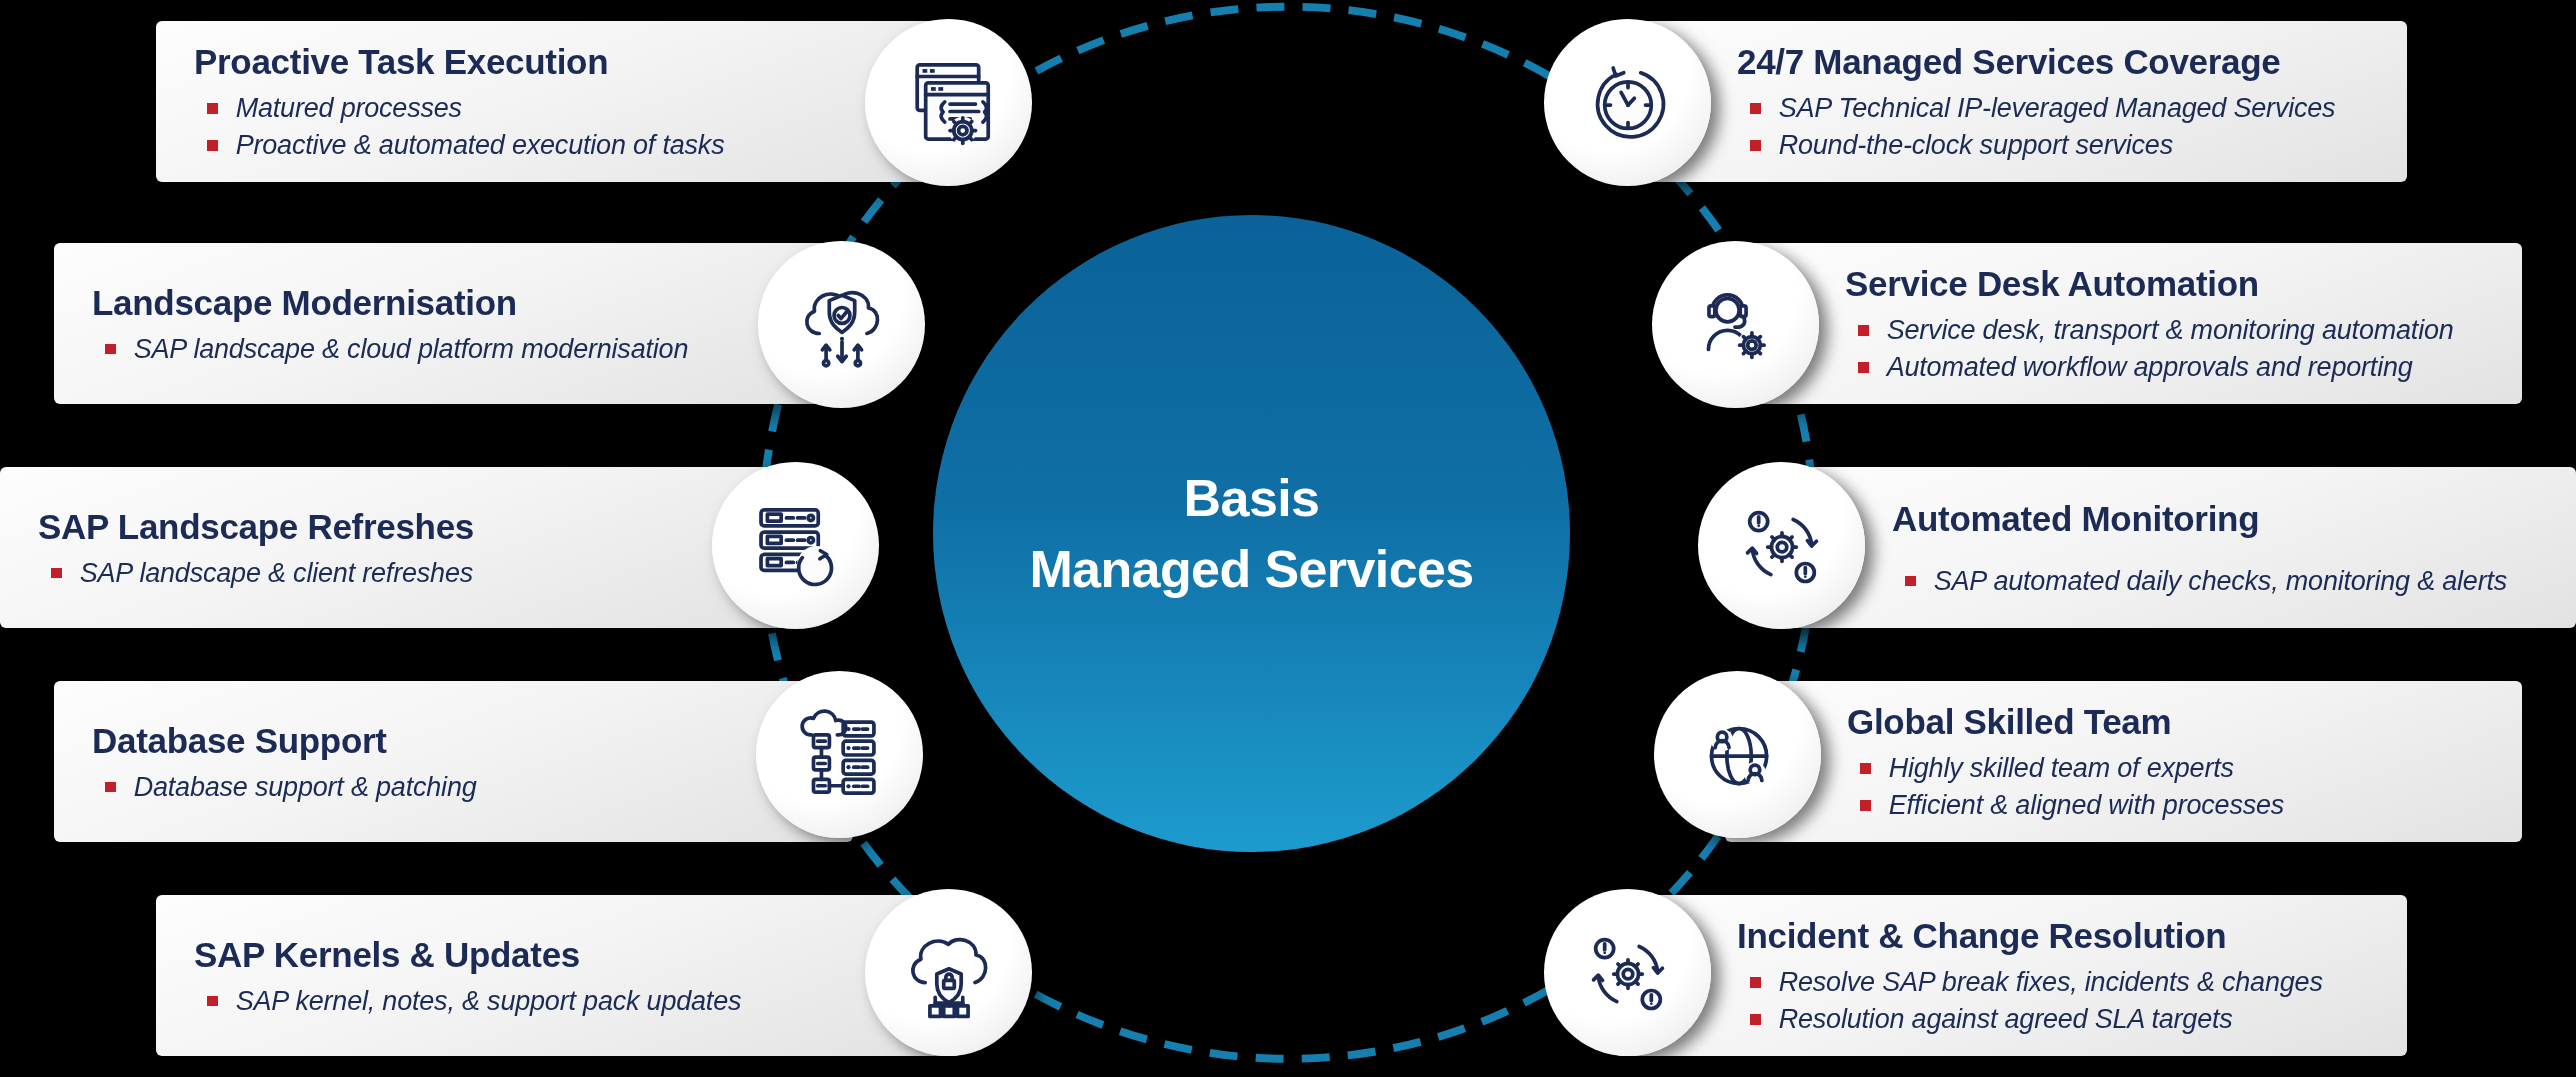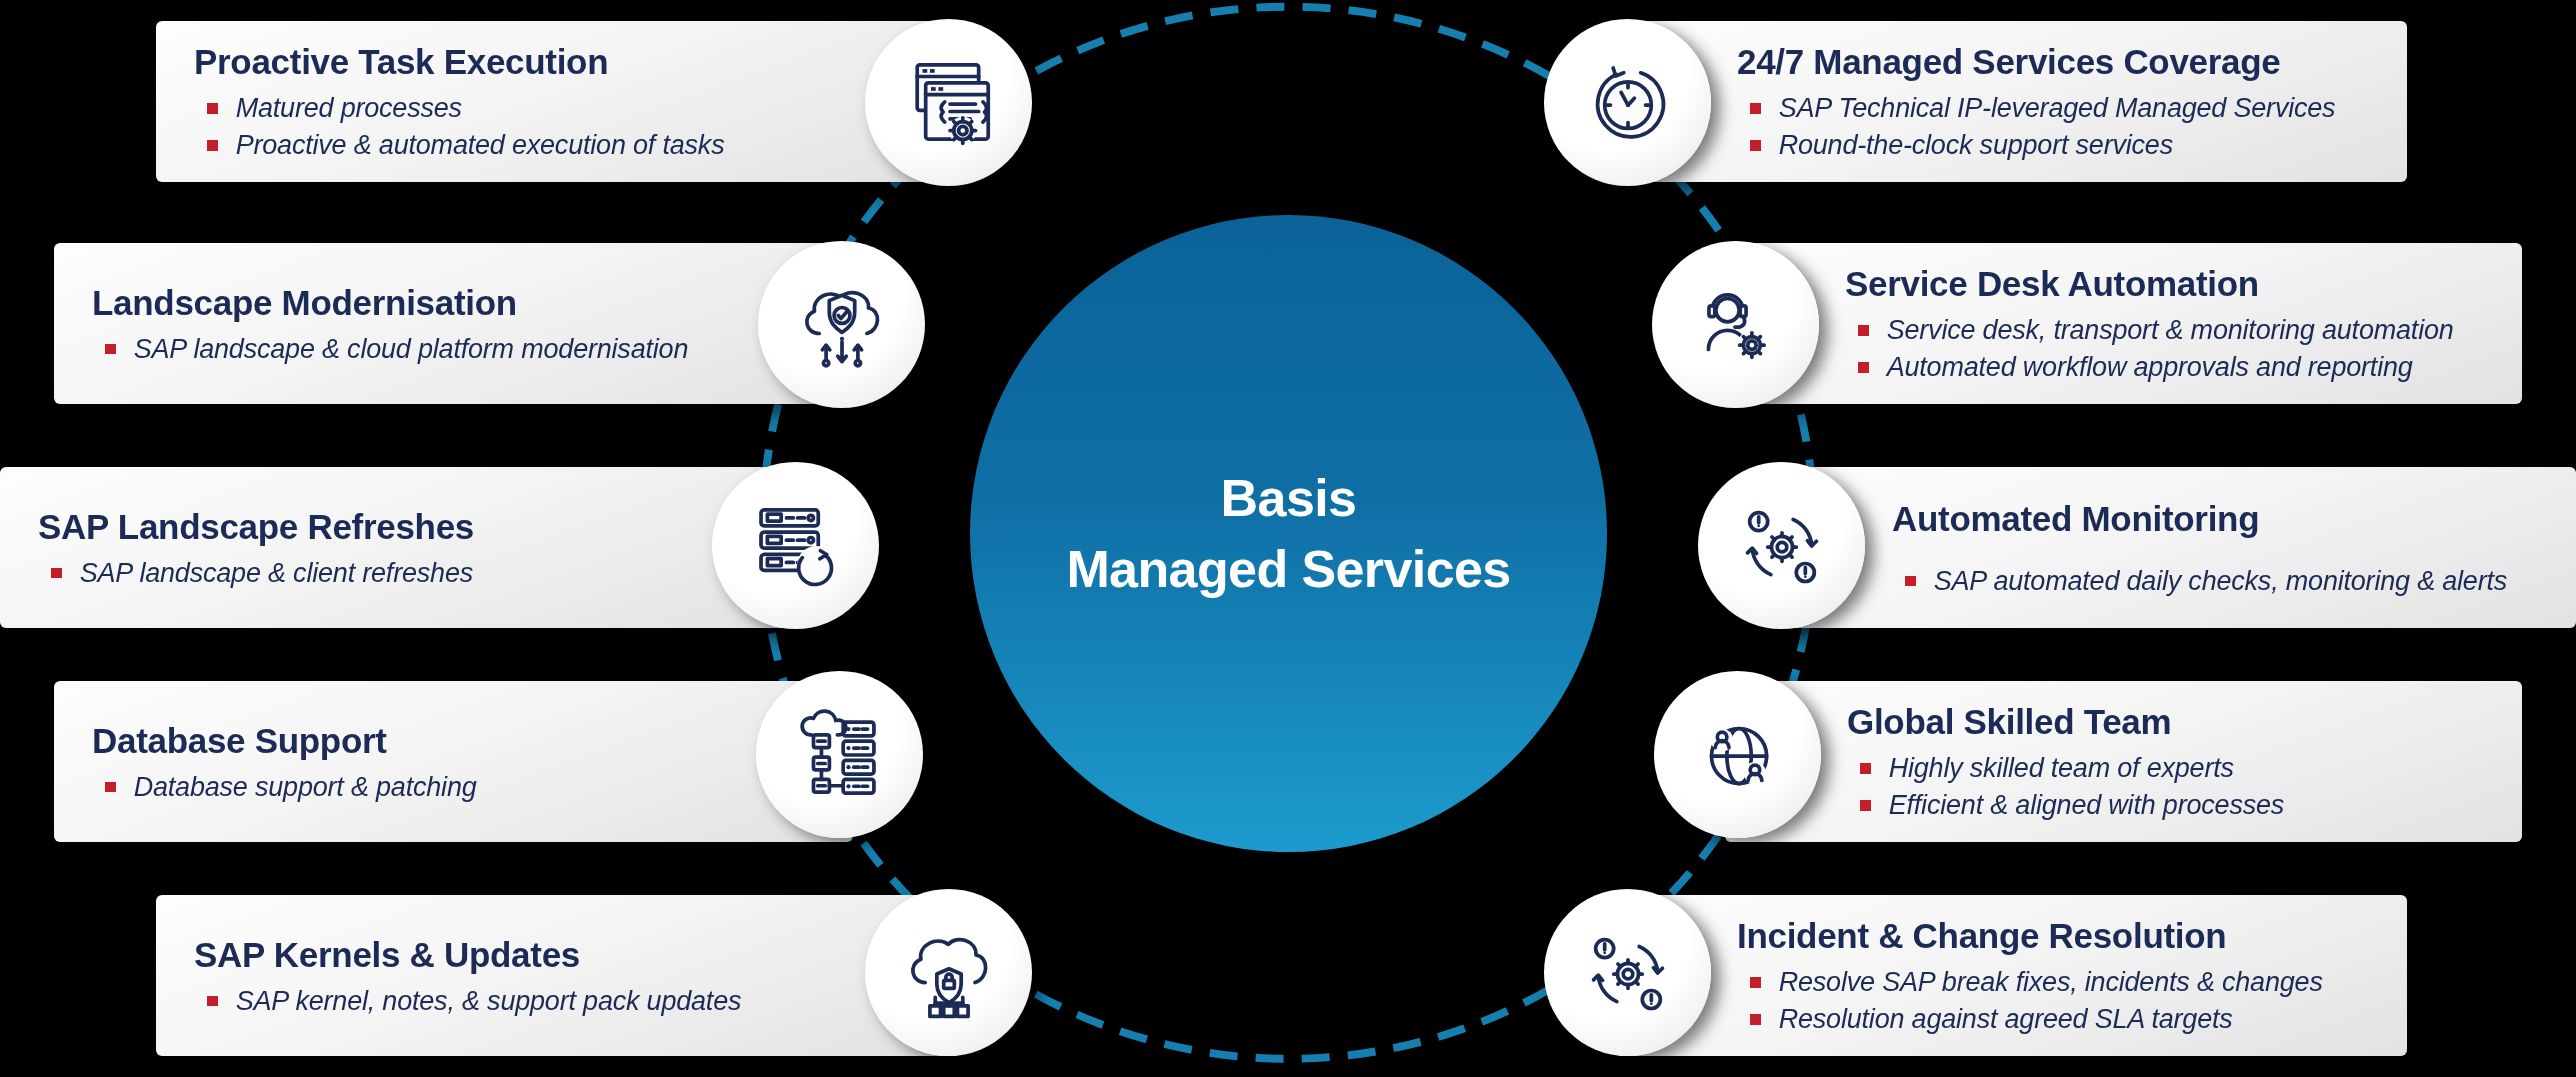--- a/index.html
+++ b/index.html
@@ -5,21 +5,21 @@
   :root{
     --navy:#1b2b55; --red:#c31f2b; --dash:#1580b0;
     --center_top:#0a6298; --center_bottom:#1d9bce;
   }
   html,body{margin:0;padding:0;background:#000;}
   body{width:2576px;height:1077px;overflow:hidden;font-family:"Liberation Sans",sans-serif;}
   #stage{position:relative;width:2576px;height:1077px;background:#000;}
 
   .ring{position:absolute;left:0;top:0;z-index:1;}
 
-  .center-circle{position:absolute;left:970px;top:215px;width:637px;height:637px;border-radius:50%;
+  .center-circle{position:absolute;left:933px;top:215px;width:637px;height:637px;border-radius:50%;
     background:linear-gradient(180deg,var(--center_top) 0%,#0f6fa5 45%,var(--center_bottom) 100%);
     z-index:2;display:flex;flex-direction:column;align-items:center;justify-content:center;text-align:center;}
   .center-line{color:#ffffff;font-size:52px;font-weight:700;line-height:1.35;letter-spacing:-0.6px;}
 
   .card{position:absolute;height:161px;border-radius:6px;z-index:2;
     background:linear-gradient(160deg,#fdfdfd 0%,#f4f4f4 45%,#e2e2e2 100%);
     box-shadow:0 9.7px 20.7px rgba(0,0,0,.55);
     display:flex;flex-direction:column;justify-content:center;box-sizing:border-box;}
   .card.left{padding:0 188px 0 38px;}
   .card.right{padding:0 18px 0 122px;}

